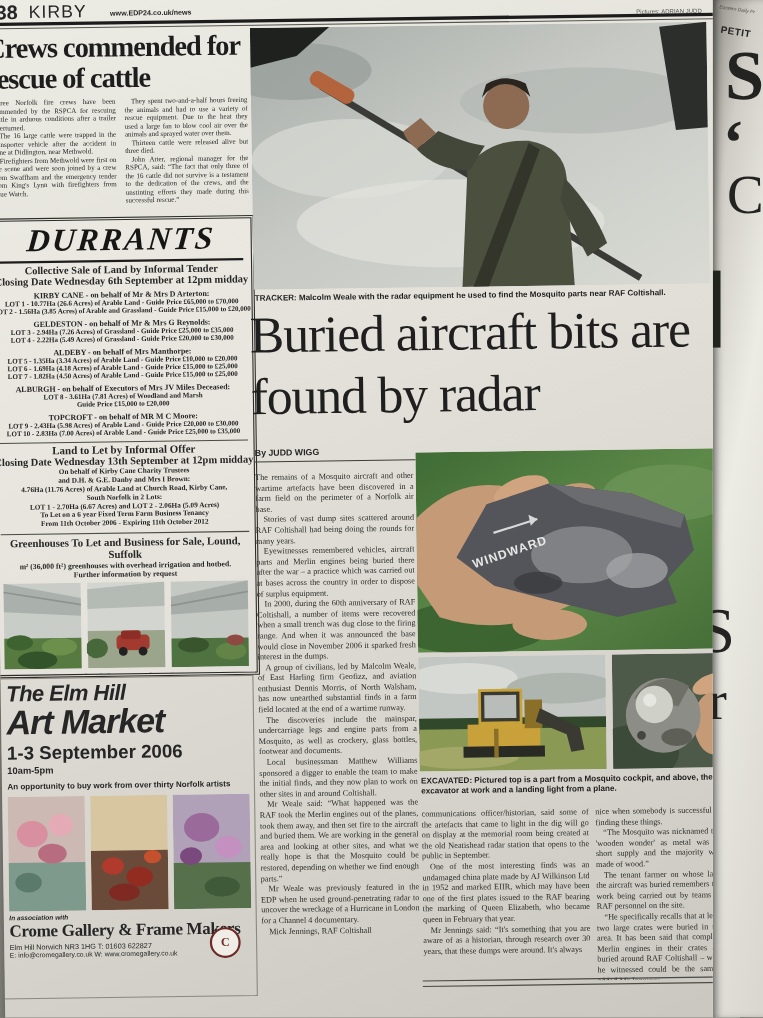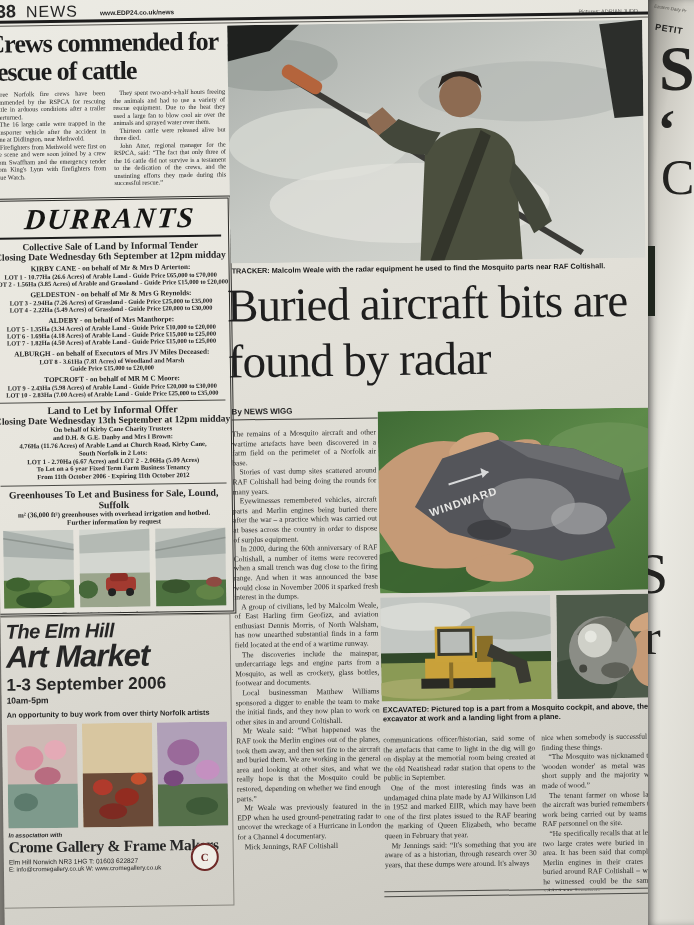--- a/index.html
+++ b/index.html
@@ -99,21 +99,21 @@
   .frag-5{top:608px;left:-4px;font-size:50px;}
   .strip-darkedge{position:absolute;left:0;top:246px;width:7px;height:70px;background:#20261e;}
 </style>
 </head>
 <body>
 
 <div class="sheet">
 
   <div class="masthead">
     <span class="pagenum">38</span>
-    <span class="section">NEWS</span>
+    <span class="section">KIRBY</span>
     <span class="mast-url">www.EDP24.co.uk/news</span>
 
     <span class="mast-credit">Pictures: ADRIAN JUDD</span>
     <div class="mast-rule"></div>
     <div class="mast-rule2"></div>
   </div>
 
   <div class="crews">
     <h1>Crews commended for rescue of cattle</h1>
     <div class="crews-body">
@@ -278,21 +278,21 @@
       <path d="M190,238 L196,130 Q214,104 252,106 Q284,112 286,140 L292,238 Z" fill="#4b4f3e"></path>
       <path d="M252,108 L200,238 L214,238 L262,114 Z" fill="#33352b"></path>
       <path d="M198,132 Q168,132 150,112 L170,96 Q196,108 212,110 Z" fill="#43473a"></path>
       <path d="M150,112 Q140,104 138,96 L154,84 Q162,92 168,98 Z" fill="#8d6b52"></path>
       <path d="M284,140 Q310,168 322,200 L304,212 Q288,180 280,160 Z" fill="#43473a"></path>
     </g>
   </svg>
   <div class="cap-tracker">TRACKER: Malcolm Weale with the radar equipment he used to find the Mosquito parts near RAF Coltishall.</div>
 
   <div class="headline">Buried aircraft bits are found by radar</div>
-  <div class="byline">By NEWS WIGG</div>
+  <div class="byline">By JUDD WIGG</div>
   <div class="byline-rule"></div>
 
   <div class="bodycol col1">
       <p>The remains of a Mosquito aircraft and other wartime artefacts have been discovered in a farm field on the perimeter of a Norfolk air base.</p>
       <p>Stories of vast dump sites scattered around RAF Coltishall had being doing the rounds for many years.</p>
       <p>Eyewitnesses remembered vehicles, aircraft parts and Merlin engines being buried there after the war – a practice which was carried out at bases across the country in order to dispose of surplus equipment.</p>
       <p>In 2000, during the 60th anniversary of RAF Coltishall, a number of items were recovered when a small trench was dug close to the firing range. And when it was announced the base would close in November 2006 it sparked fresh interest in the dumps.</p>
       <p>A group of civilians, led by Malcolm Weale, of East Harling firm Geofizz, and aviation enthusiast Dennis Morris, of North Walsham, has now unearthed substantial finds in a farm field located at the end of a wartime runway.</p>
       <p>The discoveries include the mainspar, undercarriage legs and engine parts from a Mosquito, as well as crockery, glass bottles, footwear and documents.</p>
       <p>Local businessman Matthew Williams sponsored a digger to enable the team to make the initial finds, and they now plan to work on other sites in and around Coltishall.</p>

